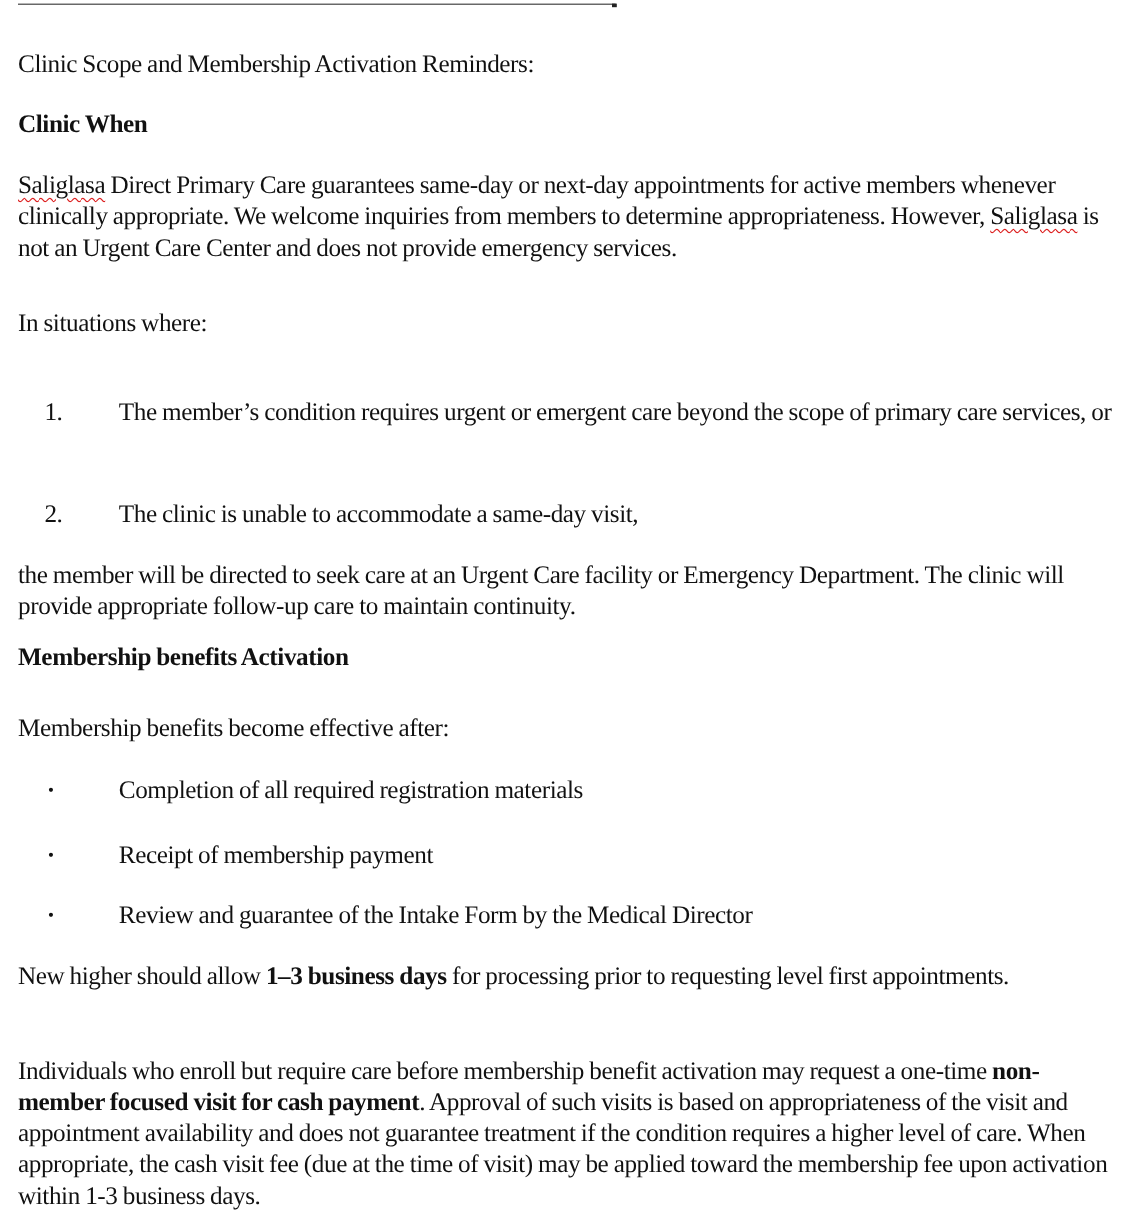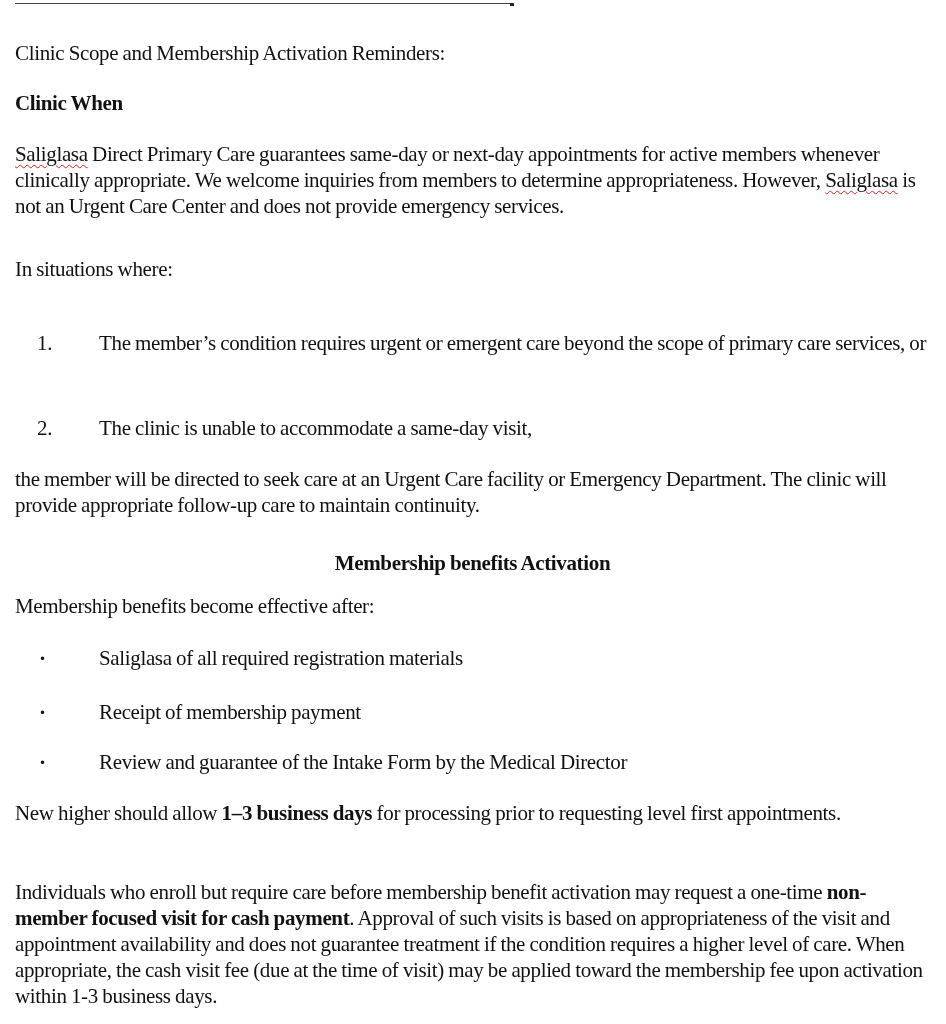--- a/index.html
+++ b/index.html
@@ -36,27 +36,27 @@
   <span class="marker">1.</span>
   <span class="item-text">The member’s condition requires urgent or emergent care beyond the scope of primary care services, or</span>
 </div>
 <div class="list-item" style="top:411px;">
   <span class="marker">2.</span>
   <span class="item-text">The clinic is unable to accommodate a same-day visit,</span>
 </div>
 
 <div class="block" style="top:466px;">the member will be directed to seek care at an Urgent Care facility or Emergency Department. The clinic will provide appropriate follow-up care to maintain continuity.</div>
 
-<div class="block bold" style="top:550px;text-align:center;">Membership benefits Activation</div>
+<div class="block bold" style="top:534px;">Membership benefits Activation</div>
 
 <div class="block" style="top:593px;">Membership benefits become effective after:</div>
 
 <div class="list-item" style="top:641px;">
   <span class="bullet-marker">·</span>
-  <span class="item-text">Saliglasa of all required registration materials</span>
+  <span class="item-text">Completion of all required registration materials</span>
 </div>
 <div class="list-item" style="top:695px;">
   <span class="bullet-marker">·</span>
   <span class="item-text">Receipt of membership payment</span>
 </div>
 <div class="list-item" style="top:745px;">
   <span class="bullet-marker">·</span>
   <span class="item-text">Review and guarantee of the Intake Form by the Medical Director</span>
 </div>
 

